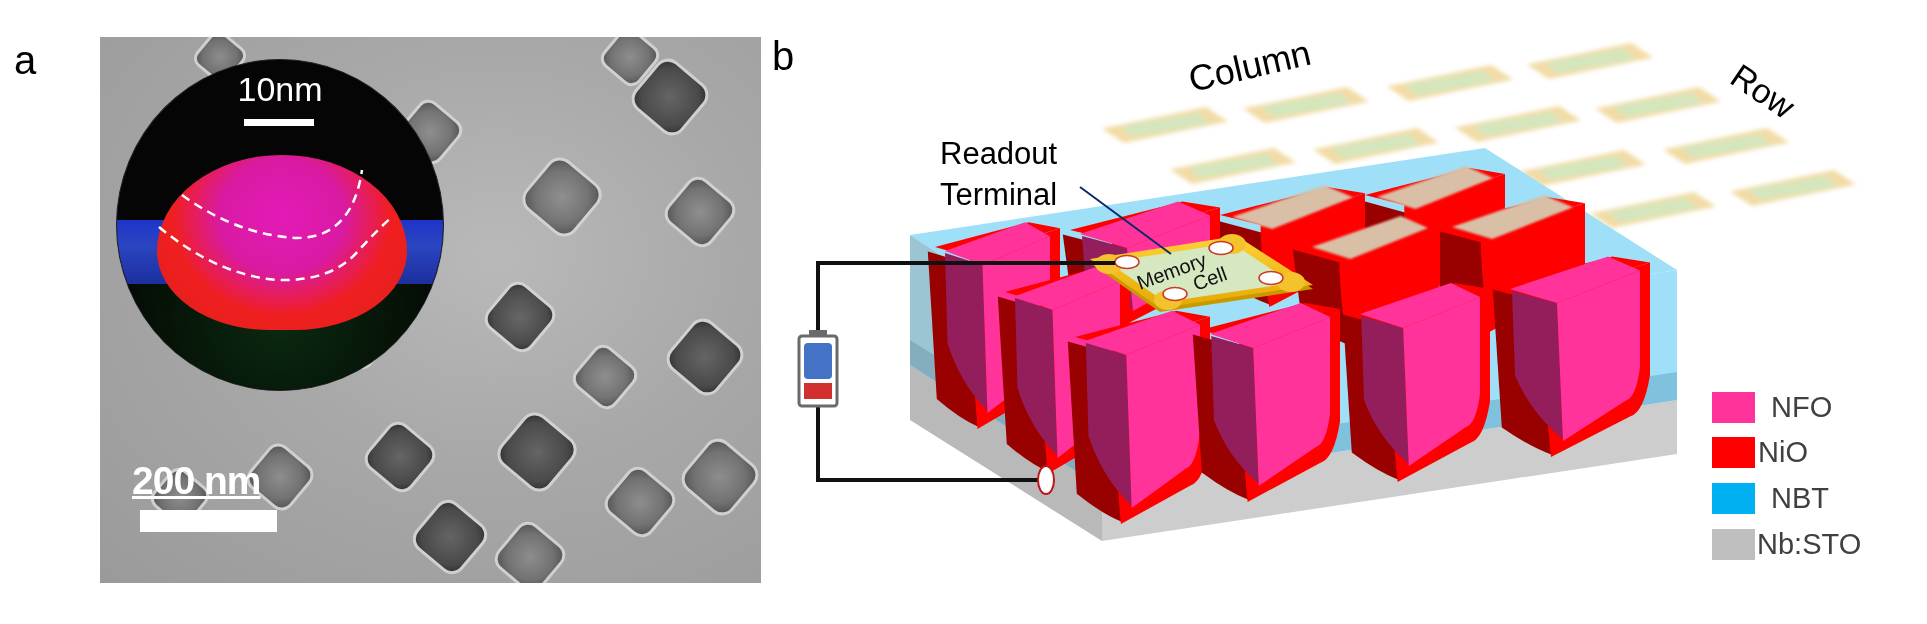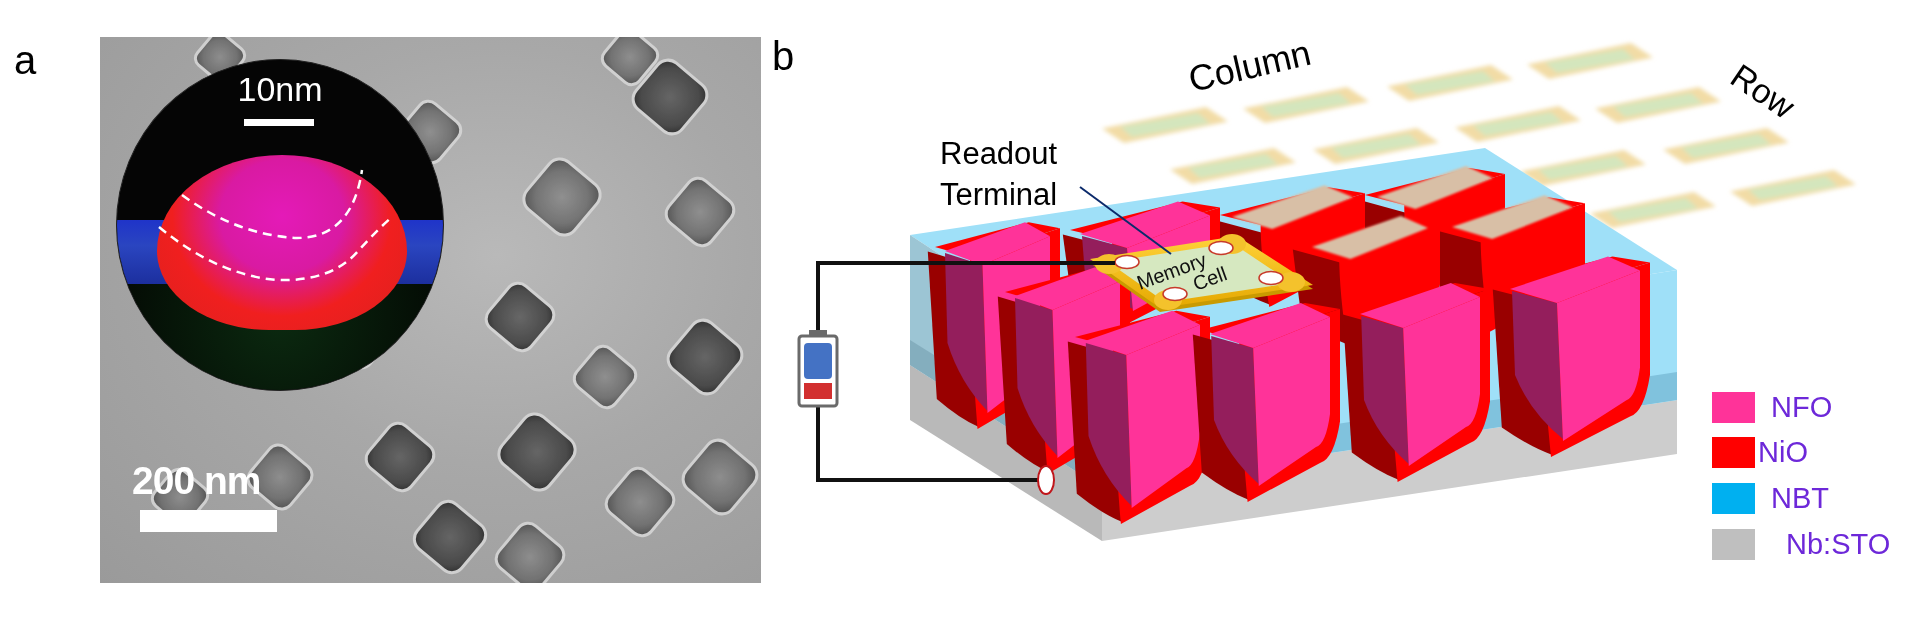--- a/index.html
+++ b/index.html
@@ -13,27 +13,27 @@
   #inset { position: absolute; left: 16px; top: 22px; width: 326px; height: 330px; border-radius: 50%;
            border: 1.5px solid #222; overflow: hidden; background: #050505; }
   #inset .layer-nbt { position: absolute; left: 0; top: 160px; width: 100%; height: 64px;
            background: linear-gradient(180deg, #1f34c9 0%, #2a45c0 40%, #1c2f9e 100%); }
   #inset .layer-sub { position: absolute; left: 0; top: 224px; width: 100%; height: 110px;
            background: radial-gradient(circle at 50% 30%, #0b2a10 0%, #061508 60%, #030703 100%); }
   #inset .red-cap { position: absolute; left: 40px; top: 95px; width: 250px; height: 175px; border-radius: 50% 50% 45% 45% / 55% 55% 45% 45%;
            background: radial-gradient(ellipse at 50% 35%, #e41ab8 0%, #d91aa2 35%, #f01f1f 62%, #e5201e 82%, rgba(230,30,30,0) 100%); }
   #inset-text { position: absolute; left: 0; top: 10px; width: 100%; text-align: center; color: #fff; font-size: 34px; }
   #inset-bar { position: absolute; left: 127px; top: 59px; width: 70px; height: 7px; background: #fff; }
-  #tem-scale-text { position: absolute; left: 32px; top: 422px; color: #fff; font-size: 39px; font-weight: bold; letter-spacing: -1px; }
+  #tem-scale-text { position: absolute; left: 32px; top: 422px; color: #fff; font-size: 39px; font-weight: bold; letter-spacing: -1px; text-decoration: underline; }
   #tem-scale-bar { position: absolute; left: 40px; top: 473px; width: 137px; height: 22px; background: #fff; }
   #diagram { position: absolute; left: 0; top: 0; }
   .legend { position: absolute; left: 1712px; top: 392px; }
   .legend-item { position: absolute; left: 0; width: 240px; height: 32px; }
   .legend-swatch { position: absolute; left: 0; top: 0; width: 43px; height: 31px; }
-  .legend-label { position: absolute; left: 59px; top: -1px; font-size: 29px; color: #6d28d9; line-height: 32px; text-align: right; }
+  .legend-label { position: absolute; left: 59px; top: -1px; font-size: 29px; color: #404040; line-height: 32px; text-align: right; }
   .svg-text { font-family: "Liberation Sans", sans-serif; }
 </style>
 </head>
 <body>
 
 <div class="panel-label" id="label-a">a</div>
 
 <div id="tem">
   <svg width="661" height="546" viewBox="0 0 661 546">
     <defs>
@@ -296,15 +296,15 @@
   <div class="legend-item" style="top:45px">
     <div class="legend-swatch" style="background:#ff0000"></div>
     <div class="legend-label" style="left:46px">NiO</div>
   </div>
   <div class="legend-item" style="top:91px">
     <div class="legend-swatch" style="background:#00b0f0"></div>
     <div class="legend-label">NBT</div>
   </div>
   <div class="legend-item" style="top:137px">
     <div class="legend-swatch" style="background:#bfbfbf"></div>
-    <div class="legend-label" style="left:74px">Nb:STO</div>
+    <div class="legend-label" style="left:45px">Nb:STO</div>
   </div>
 </div>
 
 </body></html>

